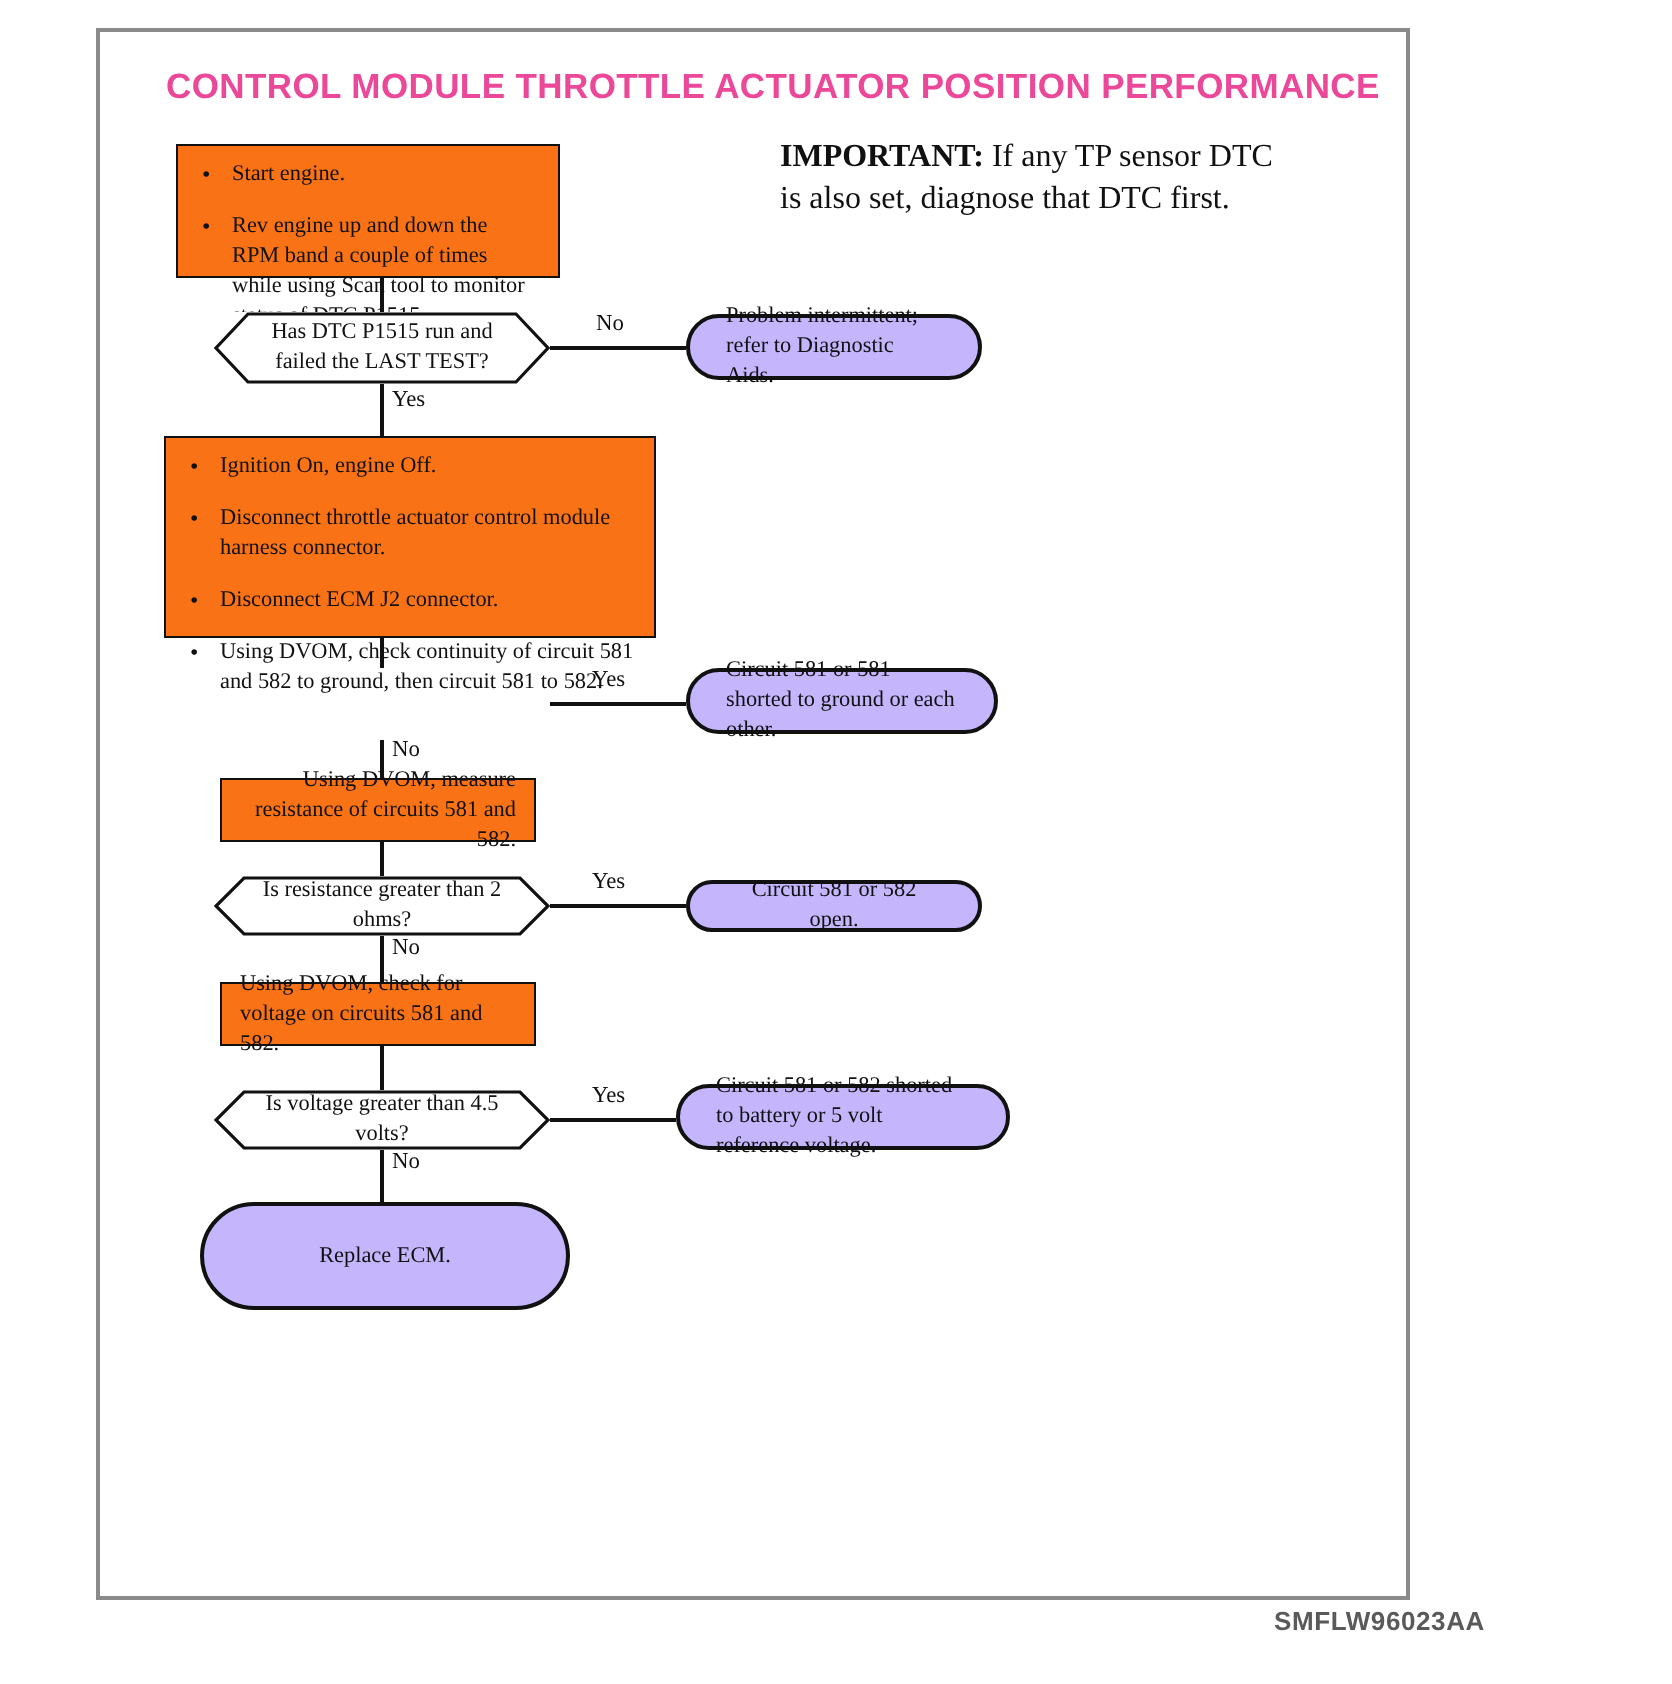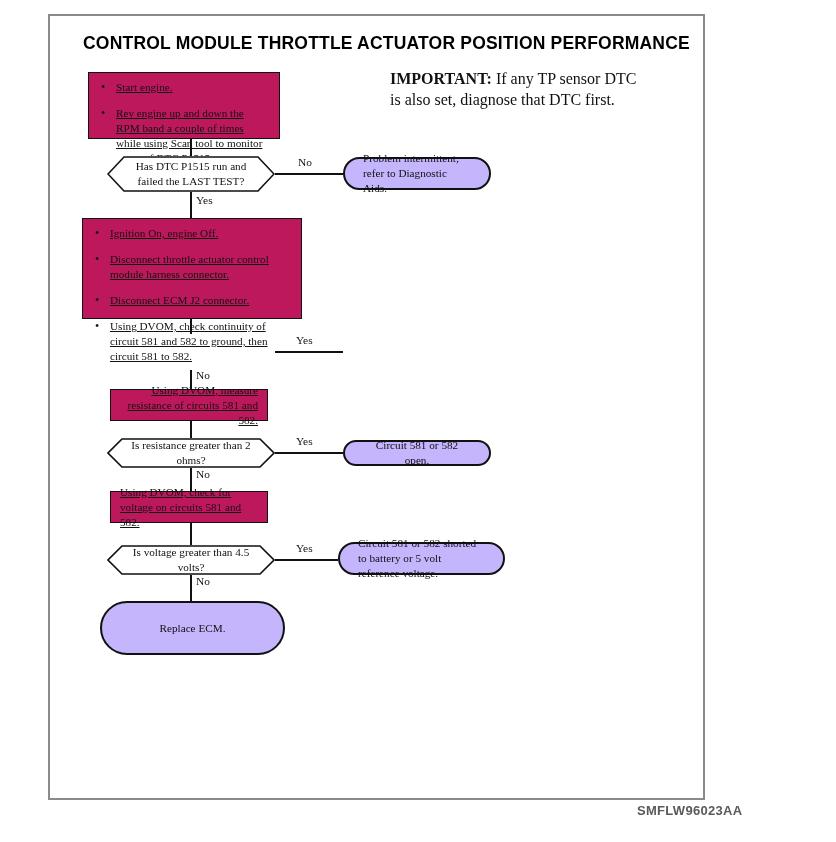--- a/index.html
+++ b/index.html
@@ -28,21 +28,21 @@
   
   #doc-title {
     position: absolute;
     left: 83px;
     top: 33px;
     width: 600px;
     font-family: "Liberation Sans", sans-serif;
     font-size: 17.5px;
     font-weight: 700;
     letter-spacing: 0.2px;
-    color: #000000;
+    color: #ec4899;
     white-space: nowrap;
   }
   
   #important-note {
     position: absolute;
     left: 390px;
     top: 68px;
     width: 250px;
     font-size: 16px;
     line-height: 1.33;
@@ -53,25 +53,24 @@
   }
   
   .node {
     position: absolute;
     box-sizing: border-box;
     color: #111;
   }
   
   .proc {
     border: 1.6px solid #111;
-    background: #be185d;
+    background: #f97316;
     font-size: 11.2px;
     line-height: 1.34;
     padding: 7px 9px;
-    text-decoration: underline;
   }
   .proc.centeredtext {
     display: flex;
     align-items: center;
   }
   
   .bullets {
     list-style: none;
     margin: 0;
     padding: 0;
@@ -186,35 +185,38 @@
   <div class="hline" style="left:275px; top:173px; width:68px;"></div>
   <div class="branch-label" style="left:298px; top:156px;">No</div>
 
   <div class="node result" style="left:343px; top:157px; width:148px; height:33px;">
     <span>Problem intermittent; refer to Diagnostic Aids.</span>
   </div>
 
   <div class="vline" style="left:190px; top:192px; height:26px;"></div>
   <div class="branch-label" style="left:196px; top:194px;">Yes</div>
 
-  <div class="node proc" style="left:82px; top:218px; width:220px; height:101px;">
+  <div class="node proc" style="left:82px; top:218px; width:246px; height:101px;">
     <ul class="bullets">
       <li>Ignition On, engine Off.</li>
       <li>Disconnect throttle actuator control module harness connector.</li>
       <li>Disconnect ECM J2 connector.</li>
       <li>Using DVOM, check continuity of circuit 581 and 582 to ground, then circuit 581 to 582.</li>
     </ul>
   </div>
 
   <div class="vline" style="left:190px; top:319px; height:15px;"></div>
 
 
   <div class="hline" style="left:275px; top:351px; width:68px;"></div>
   <div class="branch-label" style="left:296px; top:334px;">Yes</div>
 
+  <div class="node result" style="left:343px; top:334px; width:156px; height:33px;">
+    <span>Circuit 581 or 581 shorted to ground or each other.</span>
+  </div>
 
   <div class="vline" style="left:190px; top:370px; height:19px;"></div>
   <div class="branch-label" style="left:196px; top:369px;">No</div>
 
   <div class="node proc centeredtext" style="left:110px; top:389px; width:158px; height:32px;text-align:right;">
     <span>Using DVOM, measure resistance of circuits 581 and 582.</span>
   </div>
 
   <div class="vline" style="left:190px; top:421px; height:17px;"></div>
 

